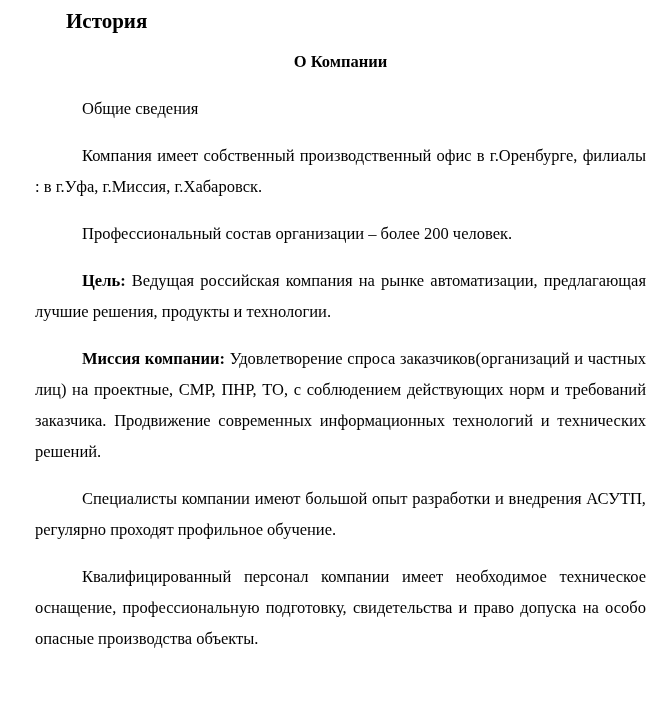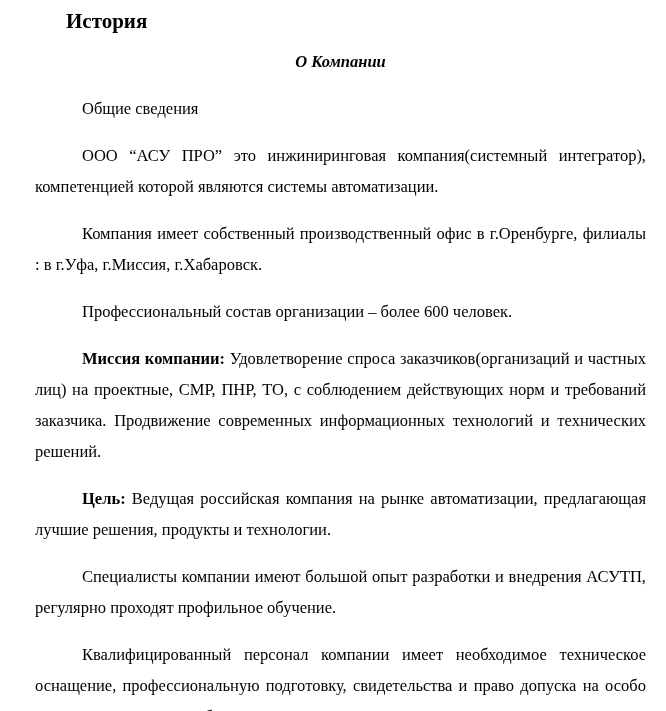--- a/index.html
+++ b/index.html
@@ -23,21 +23,20 @@
   .title {
     font-size: 21px;
     font-weight: bold;
     margin: 0 0 12px 0;
     text-indent: 47px;
     line-height: 26px;
   }
   .subtitle {
     font-size: 16.5px;
     font-weight: bold;
-    font-style: italic;
     text-align: center;
     margin: 0 0 5px 0;
     line-height: 31px;
   }
   p.para {
     font-size: 16.5px;
     line-height: 31px;
     margin: 16px;
     text-align: justify;
     text-indent: 47px;
@@ -50,28 +49,27 @@
 <body>
 
 <div class="page">
 
   <h1 class="title">История</h1>
 
   <h2 class="subtitle">О Компании</h2>
 
   <p class="para"><span>Общие сведения</span></p>
 
-  <p class="para"><span>ООО “АСУ ПРО” это инжиниринговая компания(системный интегратор), компетенцией которой являются системы автоматизации.</span></p>
 
   <p class="para"><span>Компания имеет собственный производственный офис в г.Оренбурге, филиалы : в г.Уфа, г.Миссия, г.Хабаровск.</span></p>
 
-  <p class="para"><span>Профессиональный состав организации – более 600 человек.</span></p>
+  <p class="para"><span>Профессиональный состав организации – более 200 человек.</span></p>
 
 
+  <p class="para"><span class="lead">Цель:</span><span> Ведущая российская компания на рынке автоматизации, предлагающая лучшие решения, продукты и технологии.</span></p>
+
   <p class="para"><span class="lead">Миссия компании:</span><span> Удовлетворение спроса заказчиков(организаций и частных лиц) на проектные, СМР, ПНР, ТО, с соблюдением действующих норм и требований заказчика. Продвижение современных информационных технологий и технических решений.</span></p>
-
-  <p class="para"><span class="lead">Цель:</span><span> Ведущая российская компания на рынке автоматизации, предлагающая лучшие решения, продукты и технологии.</span></p>
 
   <p class="para"><span>Специалисты компании имеют большой опыт разработки и внедрения АСУТП, регулярно проходят профильное обучение.</span></p>
 
   <p class="para"><span>Квалифицированный персонал компании имеет необходимое техническое оснащение, профессиональную подготовку, свидетельства и право допуска на особо опасные производства объекты.</span></p>
 
 </div>
 
 </body></html>

